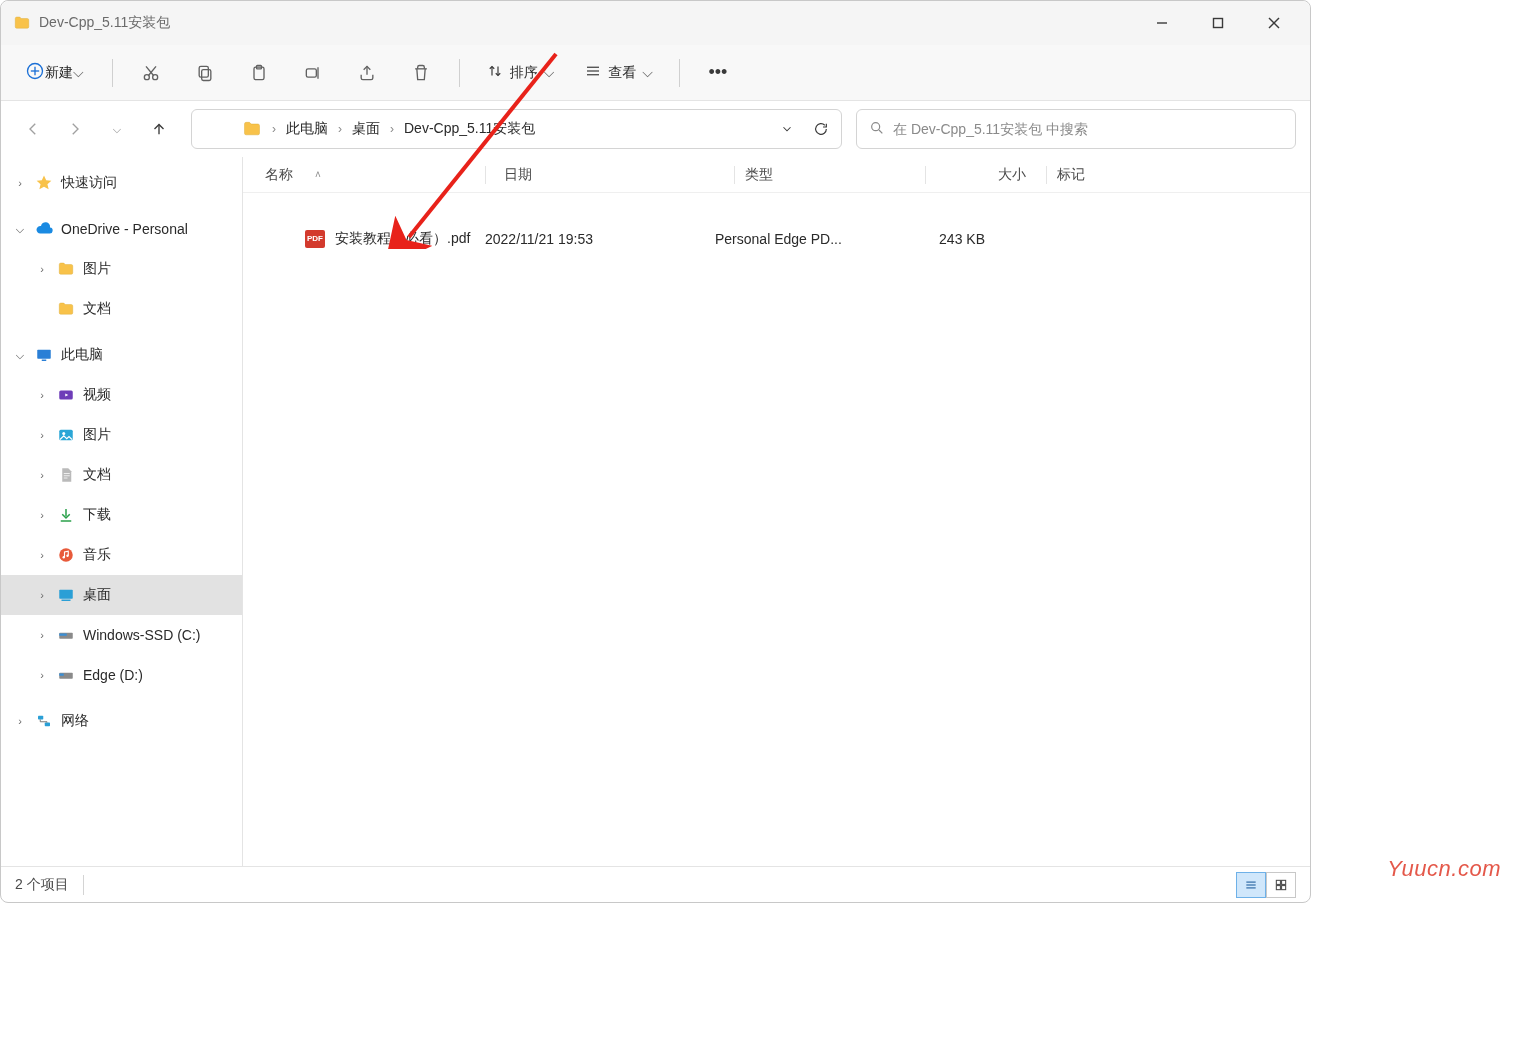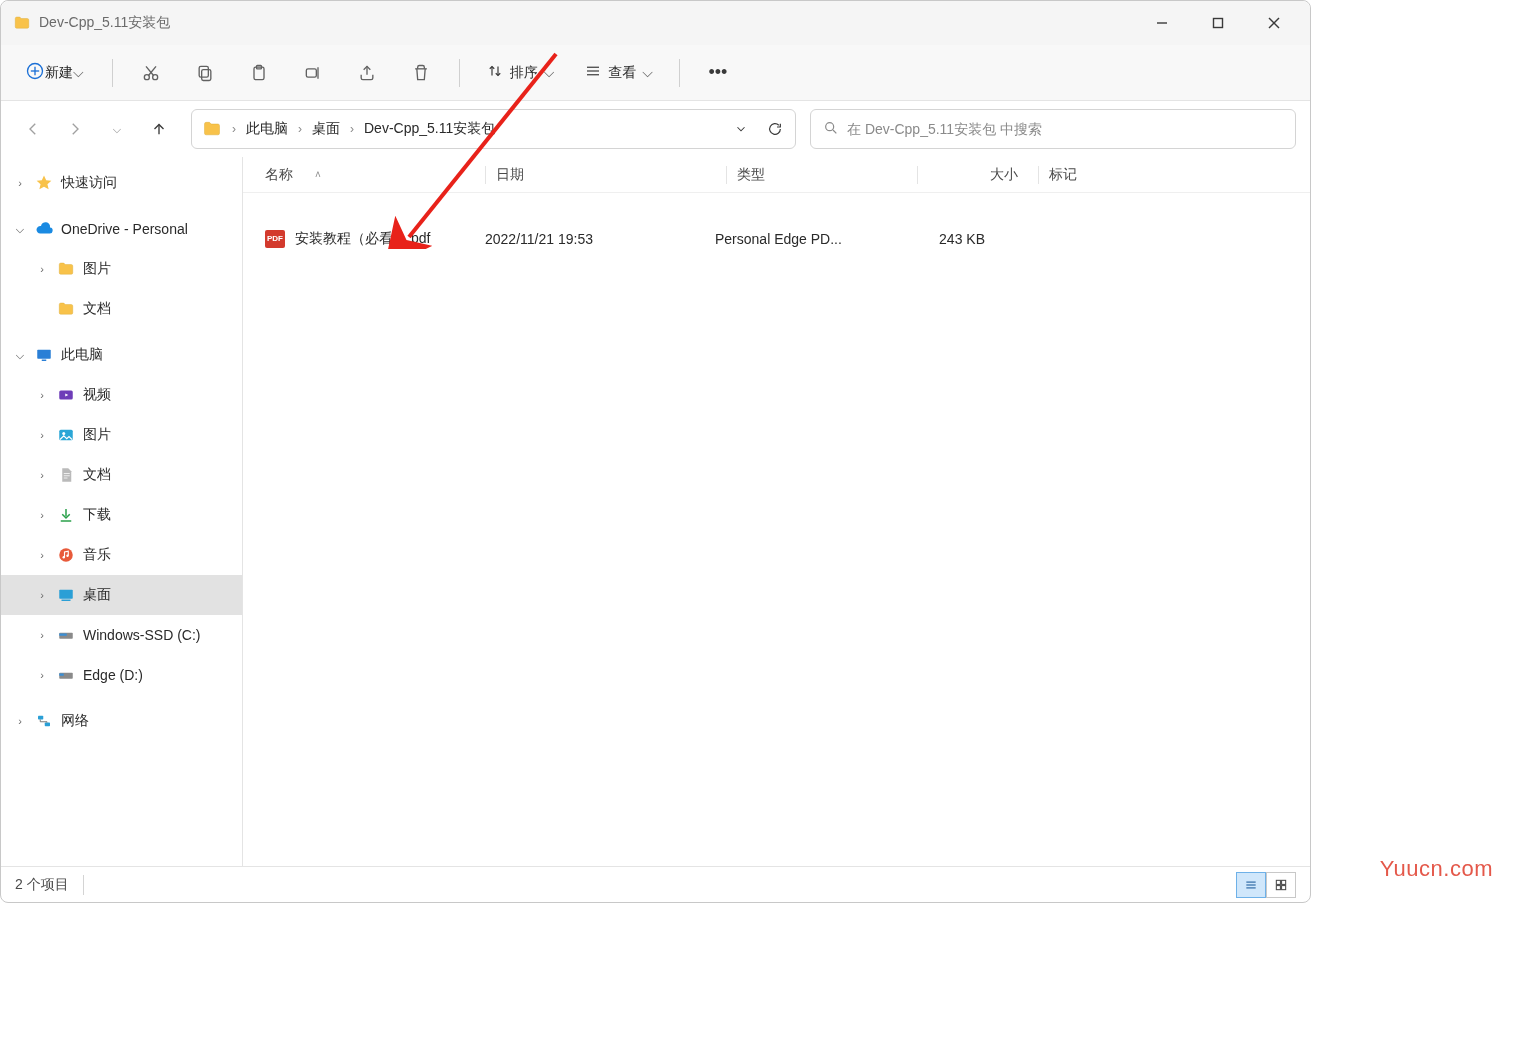--- a/index.html
+++ b/index.html
@@ -24,58 +24,58 @@
   
   .navrow { height: 56px; display: flex; align-items: center; gap: 14px; padding: 0 14px; }
   .nav-arrows { display: flex; gap: 6px; align-items: center; }
   .nav-btn { width: 36px; height: 36px; display: flex; align-items: center; justify-content: center; color: #a0a0a0; border-radius: 6px; }
   .nav-btn.enabled { color: #3a3a3a; }
   .addrbar { flex: 1; height: 40px; border: 1px solid #d4d4d4; border-radius: 6px; display: flex; align-items: center; padding: 0 6px 0 10px; gap: 10px; background: #fff; }
   .crumb { display: flex; align-items: center; gap: 10px; color: #2a2a2a; }
   .crumb-sep { color: #8a8a8a; font-size: 12px; }
   .addr-actions { margin-left: auto; display: flex; gap: 6px; }
   .addr-icon { width: 28px; height: 28px; display:flex; align-items:center; justify-content:center; color:#3a3a3a; border-radius:4px; }
-  .searchbar { width: 486px; height: 40px; border: 1px solid #d4d4d4; border-radius: 6px; display: flex; align-items: center; padding: 16px 12px; gap: 8px; color: #8a8a8a; background: #fff; }
+  .searchbar { width: 440px; height: 40px; border: 1px solid #d4d4d4; border-radius: 6px; display: flex; align-items: center; padding: 16px 12px; gap: 8px; color: #8a8a8a; background: #fff; }
   .searchbar input { border: none; outline: none; flex: 1; font-size: 14px; color: #222; background: transparent; }
   .searchbar input::placeholder { color: #8a8a8a; }
   
   .body { flex: 1; display: flex; min-height: 0; }
   .sidebar { width: 242px; border-right: 1px solid #e4e4e4; padding-top: 6px; overflow-y: auto; }
   .tree-item { display: flex; align-items: center; height: 40px; padding-left: 12px; gap: 8px; color: #2a2a2a; }
   .tree-item.child { padding-left: 34px; }
   .tree-item.selected { background: #e2e2e2; }
   .tree-chev { width: 14px; color: #6a6a6a; font-size: 11px; display:inline-flex; justify-content:center; }
   .tree-icon { width: 18px; height: 18px; display: inline-flex; align-items:center; justify-content:center; }
   .content { flex: 1; display: flex; flex-direction: column; min-width: 0; gap: 20px; }
   .col-header { display: flex; height: 36px; padding-left: 22px; align-items: center; color: #4a4a4a; font-size: 14px; border-bottom: 1px solid #efefef; }
   .col-name { width: 220px; display:flex; align-items:center; gap:22px; }
   .sort-chev { color: #8a8a8a; font-size: 10px; }
-  .col-date { width: 230px; }
+  .col-date { width: 230px; margin-left: 8px; }
   .col-type { width: 180px; }
   .col-size { width: 110px; text-align: right; padding-right: 20px; }
   .col-tag { flex:1; }
   .col-sep { width:1px; height:18px; background:#e4e4e4; margin-right:10px; }
   .rows { padding-top: 6px; }
   .row { display: flex; height: 40px; align-items: center; padding-left: 22px; color: #2a2a2a; }
   .row.selected { background: #e6f2fb; }
   .cell-name { width: 220px; display:flex; align-items:center; gap:10px; }
   .cell-date { width: 230px; }
   .cell-type { width: 180px; white-space:nowrap; overflow:hidden; text-overflow:ellipsis; }
   .cell-size { width: 110px; text-align: right; padding-right: 20px; }
-  .file-icon { width:20px; height:20px; display:inline-flex; align-items:center; justify-content:center; }
+  .file-icon { width:20px; height:20px; display:inline-flex; align-items:center; justify-content:center;margin-left:40px; }
   
   .statusbar { height: 36px; border-top: 1px solid #e4e4e4; display: flex; align-items: center; padding: 0 14px; color: #4a4a4a; font-size: 14px; }
   .statusbar .sep { width:1px; height:20px; background:#d4d4d4; margin-left:14px; }
   .statusbar .viewbtns { margin-left: auto; display: flex; gap: 0; }
   .statusbar .vb { width: 30px; height: 26px; display:flex; align-items:center; justify-content:center; border:1px solid #c8c8c8; }
   .statusbar .vb.active { background: #d0e7fb; border-color:#6eb1e8; }
   
   .arrow-svg { position:absolute; pointer-events:none; }
   
-  .watermark { position:absolute; right:26px; bottom:160px; color:#e4584a; font-size:22px; font-family: Arial, sans-serif; letter-spacing:0.5px; }
+  .watermark { position:absolute; right:18px; bottom:160px; color:#e4584a; font-size:22px; font-family: Arial, sans-serif; letter-spacing:0.5px;font-style:italic; }
   .folder-svg { fill:#f8c24a; stroke:#d8a62a; stroke-width:0.5; }
   .pdf-chip { width:20px; height:18px; background:#d33a2d; color:#fff; font-size:8px; font-weight:bold; display:inline-flex; align-items:center; justify-content:center; border-radius:2px; line-height:1; }
 </style>
 </head>
 <body>
 
 <div class="window">
 
   <div class="titlebar">
     <span class="t-icon">

